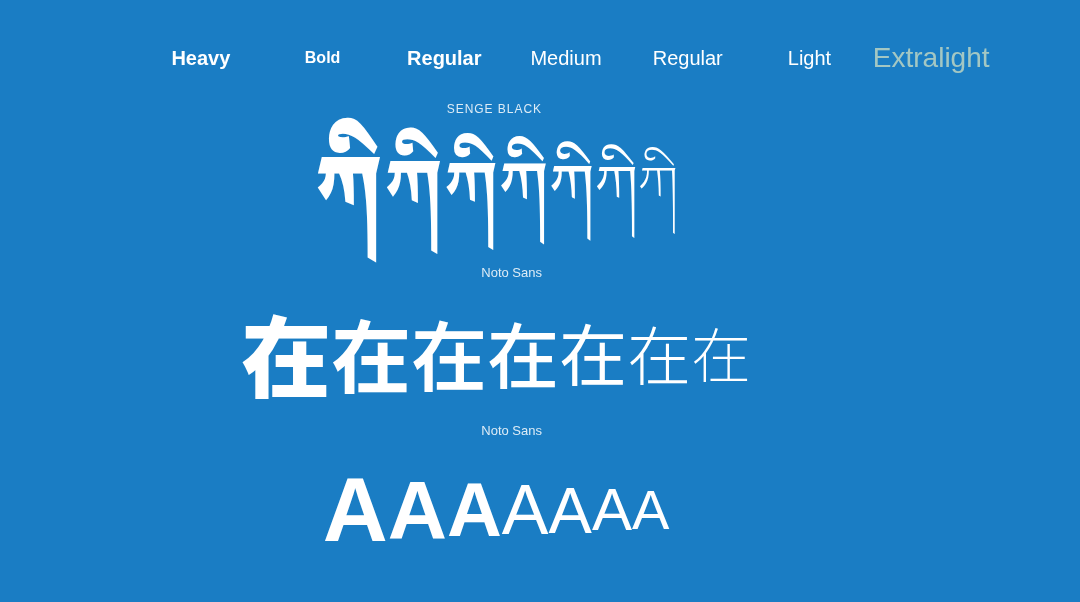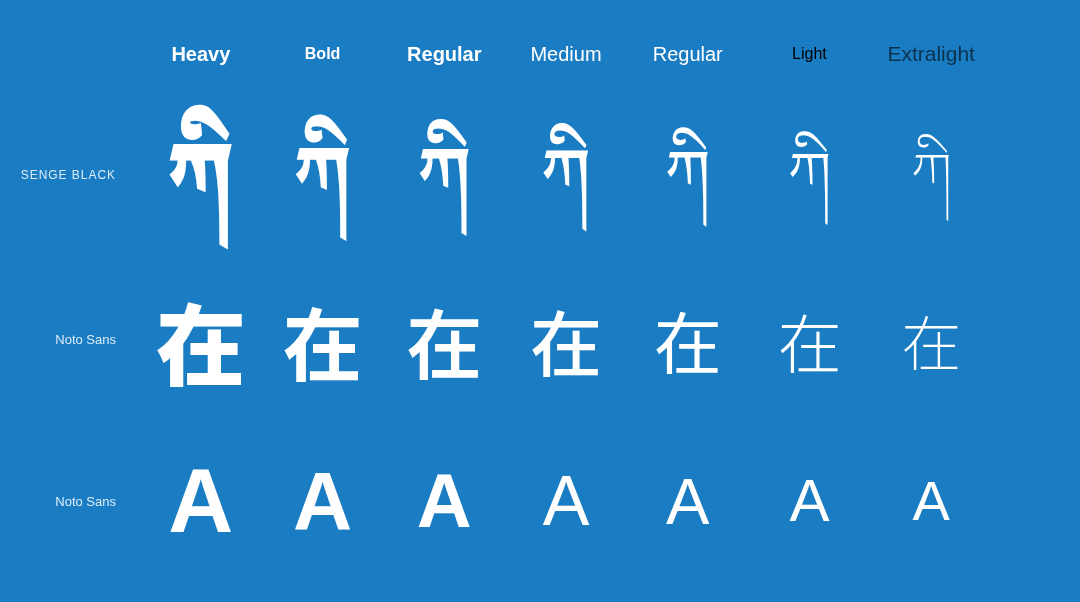--- a/index.html
+++ b/index.html
@@ -37,20 +37,21 @@
       align-items: center;
       padding-top: 42px;
       padding-bottom: 8px;
     }
 
     .font-section {
       display: flex;
       align-items: center;
       padding-top: 14px;
       padding-bottom: 14px;
+      flex-direction: column;
     }
 
     .empty-label {
       width: 140px;
       min-width: 140px;
     }
 
     .cols {
       display: flex;
       flex: 1;
@@ -82,24 +83,24 @@
         <div class="col">
           <span style="color: white; font-size: 20px; font-weight: 600;">Regular</span>
         </div>
         <div class="col">
           <span style="color: #ffffff; font-size: 20px; font-weight: 500;">Medium</span>
         </div>
         <div class="col">
           <span style="color: white; font-size: 20px; font-weight: 400;">Regular</span>
         </div>
         <div class="col">
-          <span style="color: #000000; font-size: 16px; font-weight: 300;">Light</span>
+          <span style="color: #ffffff; font-size: 20px; font-weight: 300;">Light</span>
         </div>
         <div class="col">
-          <span style="color: #000000; font-size: 21px; font-weight: 200; opacity: 0.6;">Extralight</span>
+          <span style="color: #fef9c3; font-size: 28px; font-weight: 200; opacity: 0.6;">Extralight</span>
         </div>
       </div>
   </div>
 
   <div class="font-section" style="padding-top: 20px; padding-bottom: 4px; flex: 1 1 0%; align-items: center;">
     <div class="section-label" style="width:140px;min-width:140px;text-align:right;padding-right:24px;color:rgba(255,255,255,0.85);font-size:12px;letter-spacing:0.08em;text-transform:uppercase;">SENGE BLACK</div>
     <div class="cols">
     <div class="col">
           <span style="color: white; font-size: 90px; font-weight: 900; line-height: 1; font-family: serif, &quot;Noto Serif Tibetan&quot;;">ཀི</span>
         </div>

